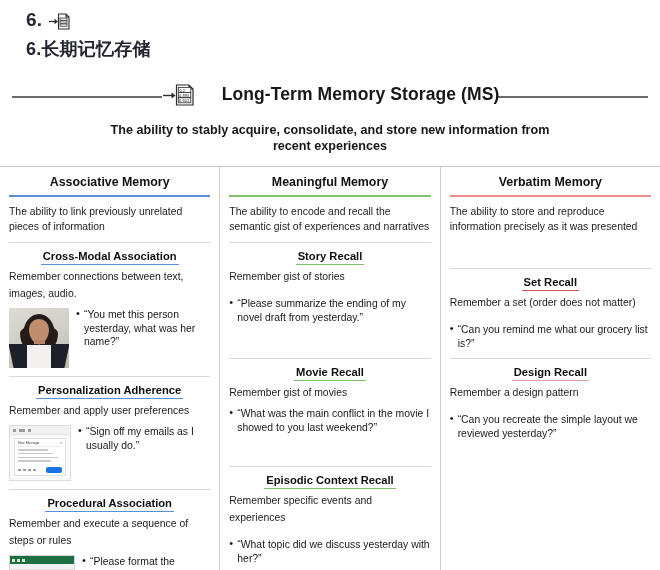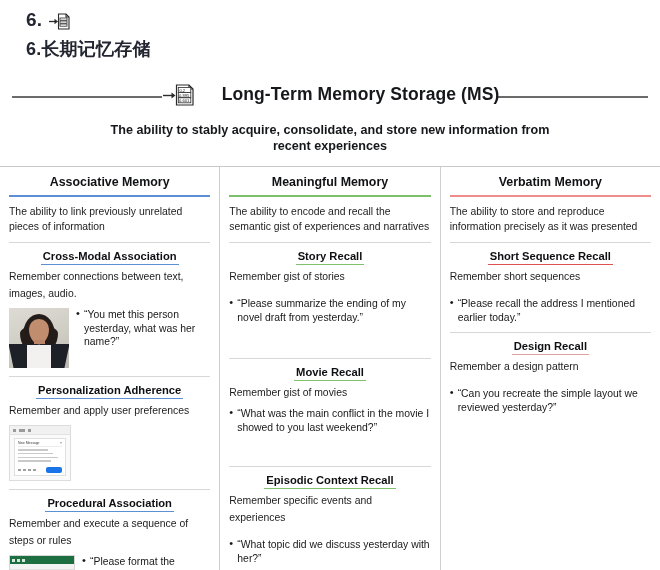--- a/index.html
+++ b/index.html
@@ -425,20 +425,21 @@
             <div class="mail-l d"></div>
             <div class="mail-foot">
               <i class="mail-ic"></i>
                 <i class="mail-ic"></i>
                 <i class="mail-ic"></i>
                 <i class="mail-ic"></i>
               <span class="mail-send"></span>
             </div>
           </div>
         </div>
+        <div class="quote">“Sign off my emails as I usually do.”</div>
       </div>
     </div>
 
     <div class="section">
       <div class="sec-title" style="border-bottom:1.4px solid #5b8fd6">Procedural Association</div>
       <div class="sec-desc">Remember and execute a sequence of steps or rules</div>
       <div class="sec-body">
         <div class="thumb thumb-sheet">
           <div class="sheet-bar">
               <span></span>
@@ -508,28 +509,28 @@
         <div class="quote">“What topic did we discuss yesterday with her?”</div>
       </div>
     </div>
   </div>
 
   <div class="col">
     <div class="col-title">Verbatim Memory</div>
     <div class="col-accent" style="background:#ef8c8c"></div>
     <div class="col-desc">The ability to store and reproduce information precisely as it was presented</div>
 
-    <div class="section">
-      <div class="sec-title" style="border-bottom:1.4px solid #e05252">Short Sequence Recall</div>
-      <div class="sec-desc">Remember short sequences</div>
+
+    <div class="section" style="margin-top:34px">
+      <div class="sec-title" style="border-bottom:1.4px solid #e05252">Set Recall</div>
+      <div class="sec-desc">Remember a set (order does not matter)</div>
       <div class="sec-body" style="margin-top:12px">
-        <div class="quote">“Please recall the address I mentioned earlier today.”</div>
-      </div>
-    </div>
-
+        <div class="quote">“Can you remind me what our grocery list is?”</div>
+      </div>
+    </div>
 
     <div class="section" style="">
       <div class="sec-title" style="border-bottom:1.4px solid #e0a0a0">Design Recall</div>
       <div class="sec-desc">Remember a design pattern</div>
       <div class="sec-body" style="margin-top:12px">
         <div class="quote">“Can you recreate the simple layout we reviewed yesterday?”</div>
       </div>
     </div>
   </div>
 

